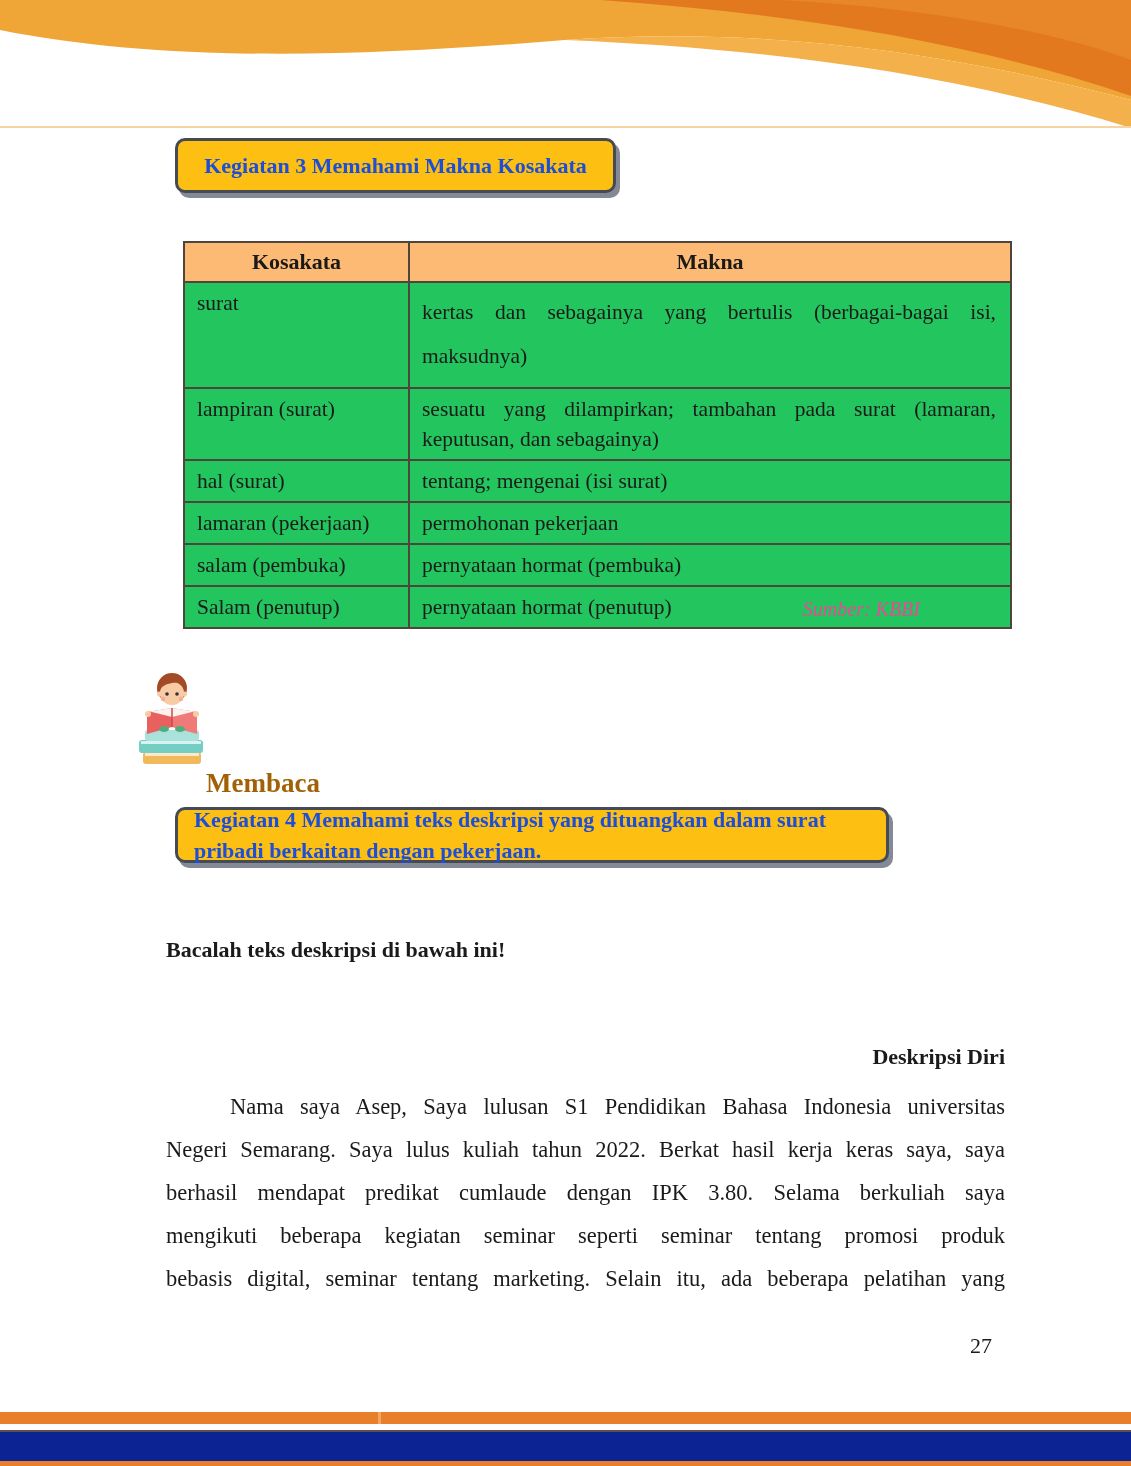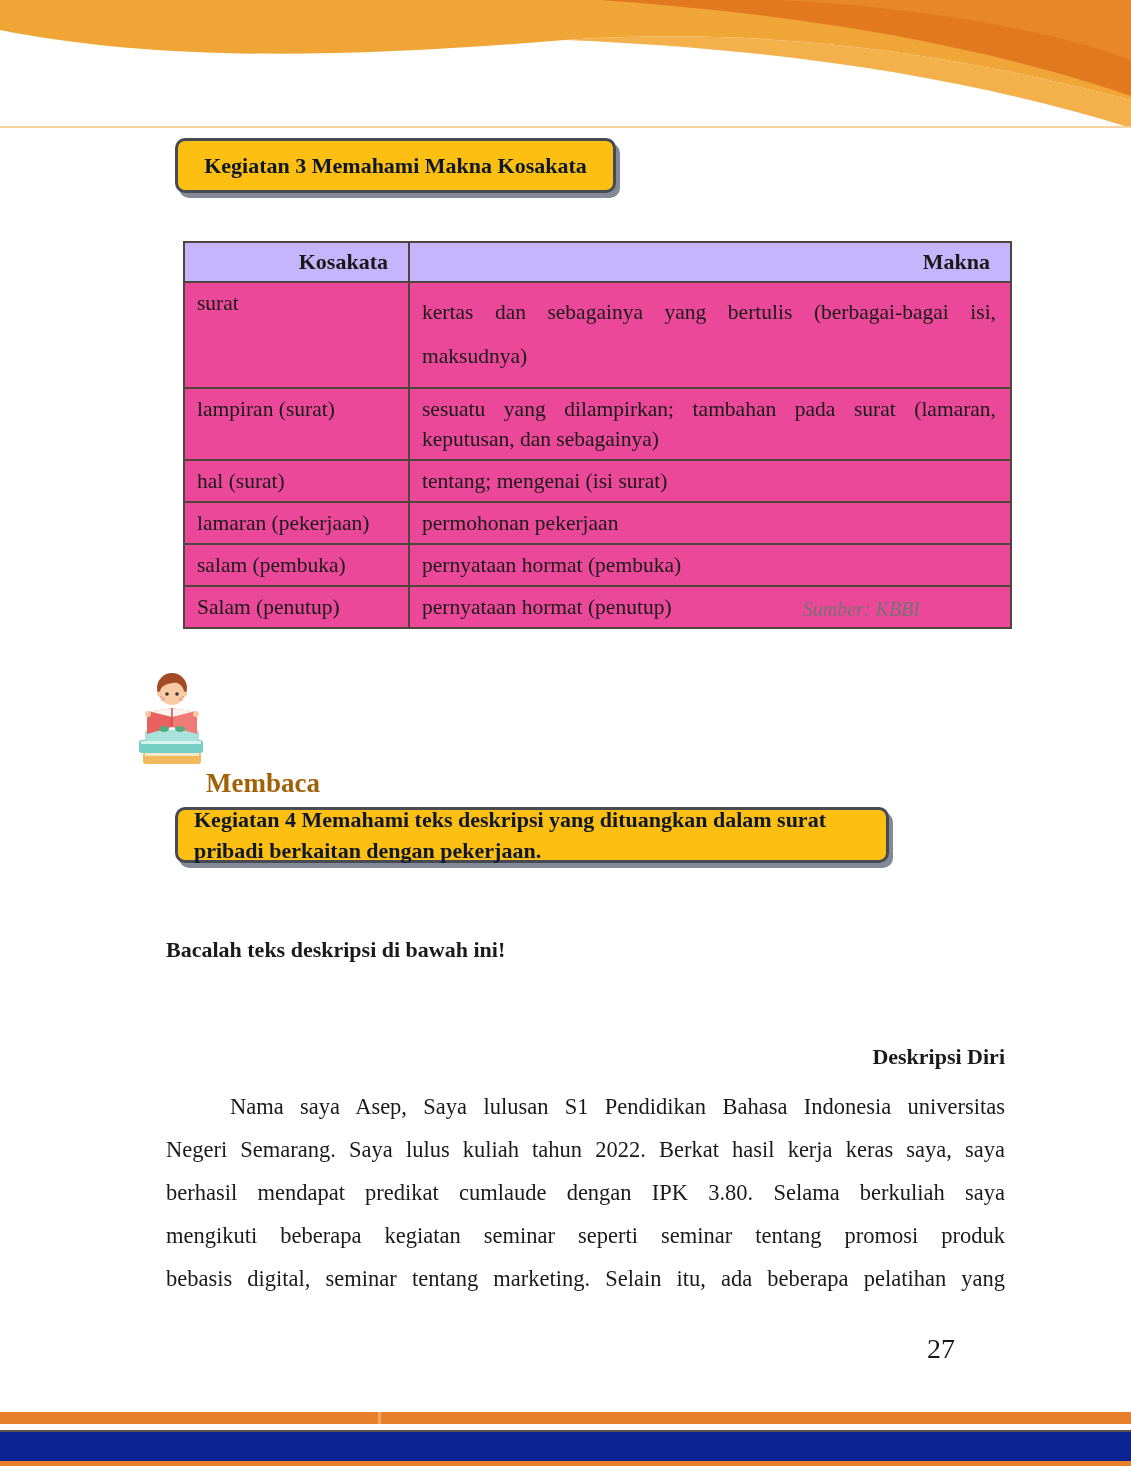--- a/index.html
+++ b/index.html
@@ -16,21 +16,21 @@
   .header-line{position:absolute;left:0;top:126px;width:1131px;height:2px;background:#f6d3a3;}
   
   .banner{
     position:absolute;
     background:#fcbf12;
     border:3px solid #454a55;
     border-radius:10px;
     box-shadow:4px 5px 0 rgba(110,118,130,0.85);
     box-sizing:border-box;
     font-weight:bold;
-    color:#0f172a;
+    color:#1d4ed8;
   }
   .banner.k3{
     left:175px;top:138px;width:441px;height:55px;
     display:flex;align-items:center;justify-content:center;
     font-size:22px;
   }
   .banner.k4{
     left:175px;top:807px;width:714px;height:56px;
     display:flex;align-items:center;
     padding:0 16px;
@@ -41,53 +41,53 @@
   .vocab-table{
     position:absolute;left:183px;top:241px;width:829px;
     border-collapse:collapse;
     font-size:21.5px;
   }
   .vocab-table th,.vocab-table td{
     border:2px solid #4e463c;
     box-sizing:border-box;
   }
   .vocab-table th{
-    background:#c4b5fd;
-    font-weight:bold;text-align:right;
-    padding:6px 20px;
+    background:#fdba74;
+    font-weight:bold;text-align:center;
+    padding:6px 8px;
     font-size:22px;
   }
   .vocab-table td{
-    background:#ec4899;
+    background:#22c55e;
     padding:5px 12px;
     line-height:30px;
     vertical-align:top;
   }
   .vocab-table .col-kosakata{width:225px;}
   .vocab-table .col-makna{text-align:justify;padding-right:14px;}
   .vocab-table .col-makna.spaced{line-height:44px;padding-top:7px;padding-bottom:9px;}
   .table-source{
     position:absolute;left:183px;top:598px;width:829px;
     box-sizing:border-box;padding-right:92px;
-    text-align:right;font-style:italic;font-size:20px;color:#737373;
+    text-align:right;font-style:italic;font-size:20px;color:#ec4899;
   }
   
   .membaca-icon{position:absolute;left:137px;top:666px;width:70px;height:102px;}
   .membaca-label{position:absolute;left:206px;top:768px;font-size:27px;font-weight:bold;color:#a16207;}
   
   .instruction{position:absolute;left:166px;top:937px;font-size:22px;font-weight:bold;}
   .desc-title{position:absolute;left:166px;top:1044px;width:839px;text-align:right;font-size:22px;font-weight:bold;}
   .description-paragraph{position:absolute;left:166px;top:1085px;width:839px;font-size:22.5px;}
   .para-line{
     height:43px;line-height:43px;
     text-align:justify;text-align-last:justify;
     white-space:normal;overflow:visible;
   }
   .para-line.indent{text-indent:64px;}
-  .page-number{position:absolute;left:927px;top:1333px;font-size:28px;}
+  .page-number{position:absolute;left:970px;top:1333px;font-size:22px;}
   
   .footer-orange-bar{position:absolute;left:0;top:1412px;width:1131px;height:12px;background:#e87f2b;}
   .footer-orange-divider{position:absolute;left:378px;top:0;width:3px;height:12px;background:#f4a55f;}
   .footer-blue-bar{position:absolute;left:0;top:1430px;width:1131px;height:31px;background:#0c2493;border-top:2px solid #5d4f49;box-sizing:border-box;}
   .footer-bottom-strip{position:absolute;left:0;top:1461px;width:1131px;height:5px;background:#e87f2b;}
 </style>
 </head>
 <body>
 
 <div class="page">

